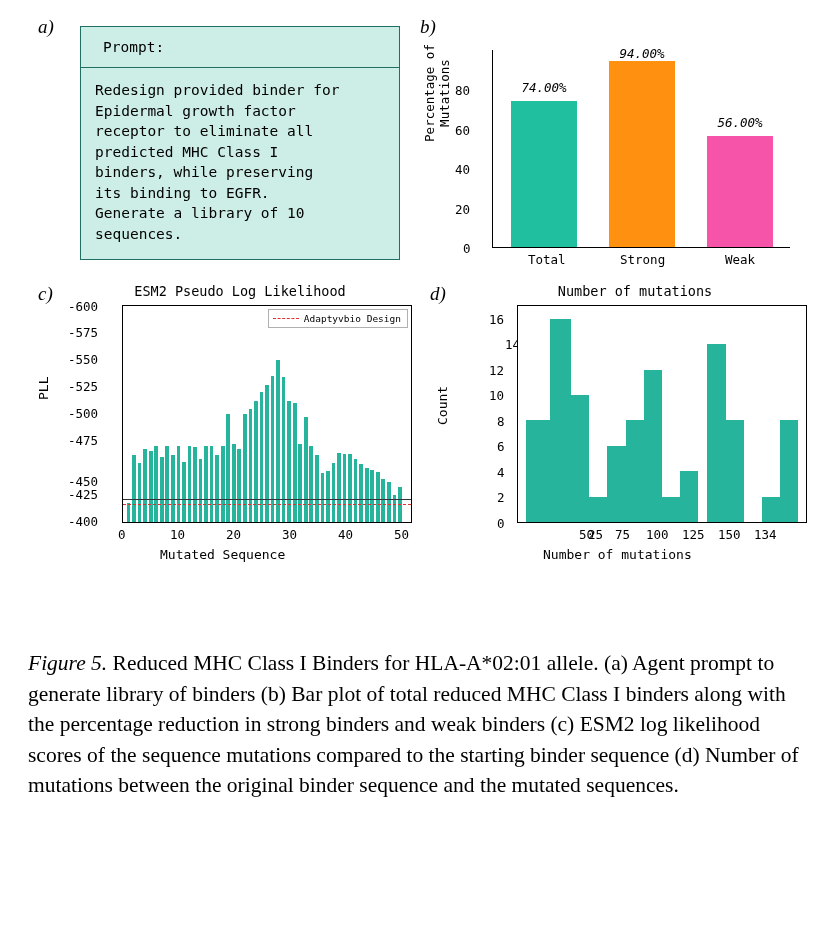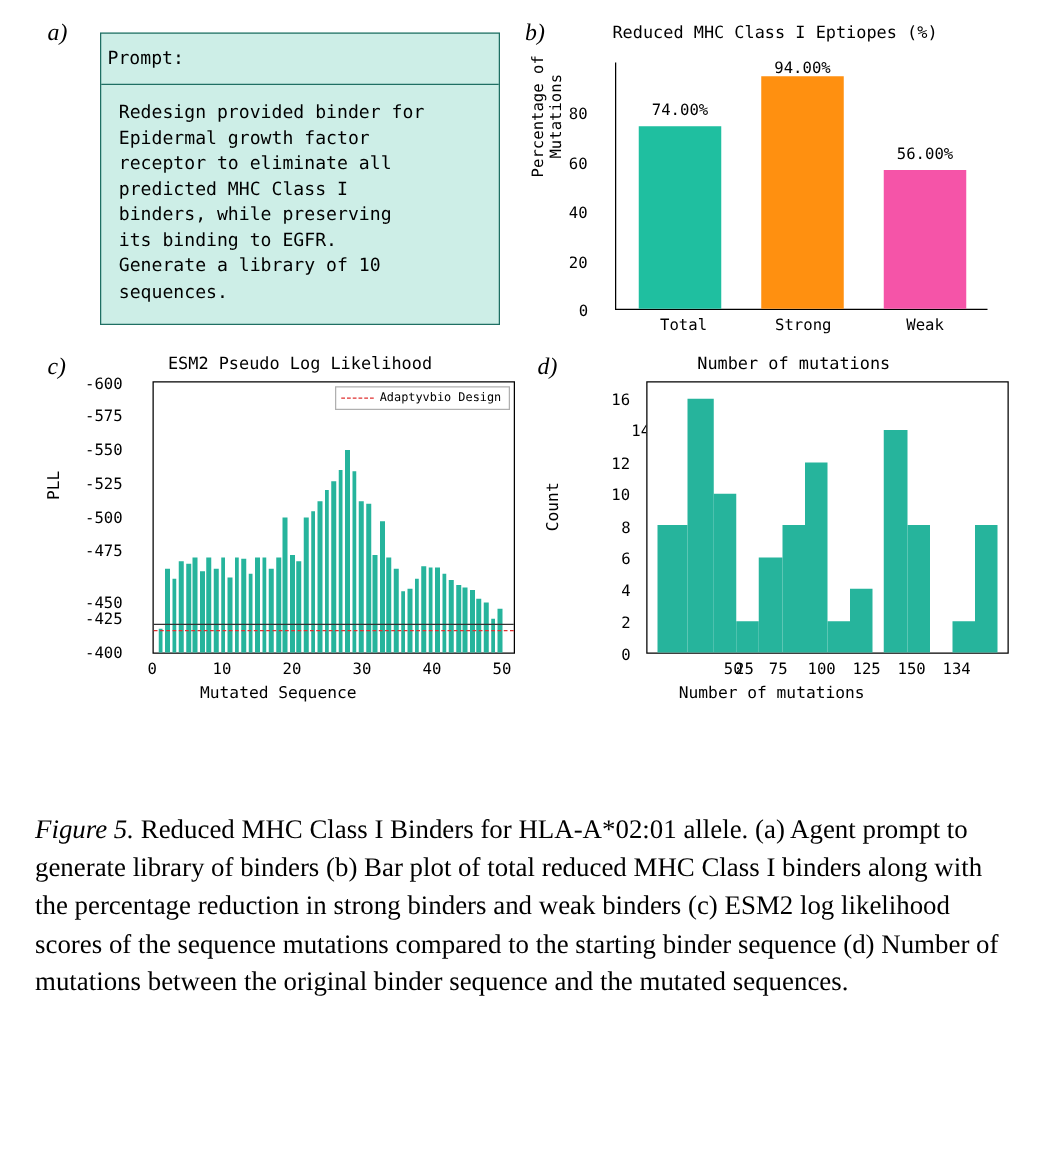--- a/index.html
+++ b/index.html
@@ -20,21 +20,21 @@
 
   
   #panel-a{position:absolute;left:30px;top:8px;width:390px;height:250px;}
   #panel-a .panel-label{left:8px;top:8px;}
   .prompt-box{
     position:absolute;left:50px;top:18px;width:320px;
     border:1.6px solid #1f6f63;background:#cdeee7;
     box-sizing:border-box;
   }
   .prompt-head{
-    padding:12px 12px 12px 5px;
+    padding:12px 12px 12px 22px;
     border-bottom:1.6px solid #1f6f63;
     font-family:"DejaVu Sans Mono","Liberation Mono",monospace;
     font-size:14.5px;
   }
   .prompt-body{
     padding:12px 12px 14px 14px;
     font-family:"DejaVu Sans Mono","Liberation Mono",monospace;
     font-size:14.5px;
     line-height:1.42;
     white-space:pre-wrap;
@@ -50,21 +50,21 @@
     font-family:"DejaVu Sans Mono","Liberation Mono",monospace;
     font-size:12.5px;position:absolute;white-space:nowrap;
   }
   .axis-title{
     font-family:"DejaVu Sans Mono","Liberation Mono",monospace;
     font-size:13px;position:absolute;white-space:nowrap;
   }
   .bar{position:absolute;bottom:0;}
   .bar-val{
     font-family:"DejaVu Sans Mono","Liberation Mono",monospace;
-    font-size:12.5px;position:absolute;white-space:nowrap;text-align:center;
+    font-size:12.5px;position:absolute;white-space:nowrap;text-align:center;font-style:italic;
   }
 
   
   #panel-b{position:absolute;left:415px;top:8px;width:410px;height:255px;}
   #panel-b .panel-label{left:5px;top:8px;}
   #pb-plot{position:absolute;left:77px;top:42px;width:298px;height:198px;
            border-left:1.3px solid #000;border-bottom:1.3px solid #000;box-sizing:border-box;}
   #pb-ylabel{
     font-family:"DejaVu Sans Mono","Liberation Mono",monospace;
     font-size:12.5px;position:absolute;left:-58px;top:70px;width:160px;
@@ -117,21 +117,20 @@
 predicted MHC Class I
 binders, while preserving
 its binding to EGFR.
 Generate a library of 10
 sequences.</div>
     </div>
   </div>
 
   <div id="panel-b">
     <div class="panel-label">b)</div>
-    <div class="chart-title" style="top:10px;left:20px;width:370px;">Reduced MHC Class I Eptiopes (%)</div>
     <div id="pb-ylabel">Percentage of Mutations</div>
 
     <div class="tick-label" style="left:48px;top:233px;">0</div>
     <div class="tick-label" style="left:40px;top:194px;">20</div>
     <div class="tick-label" style="left:40px;top:154px;">40</div>
     <div class="tick-label" style="left:40px;top:115px;">60</div>
     <div class="tick-label" style="left:40px;top:75px;">80</div>
 
     <div id="pb-plot">
 

